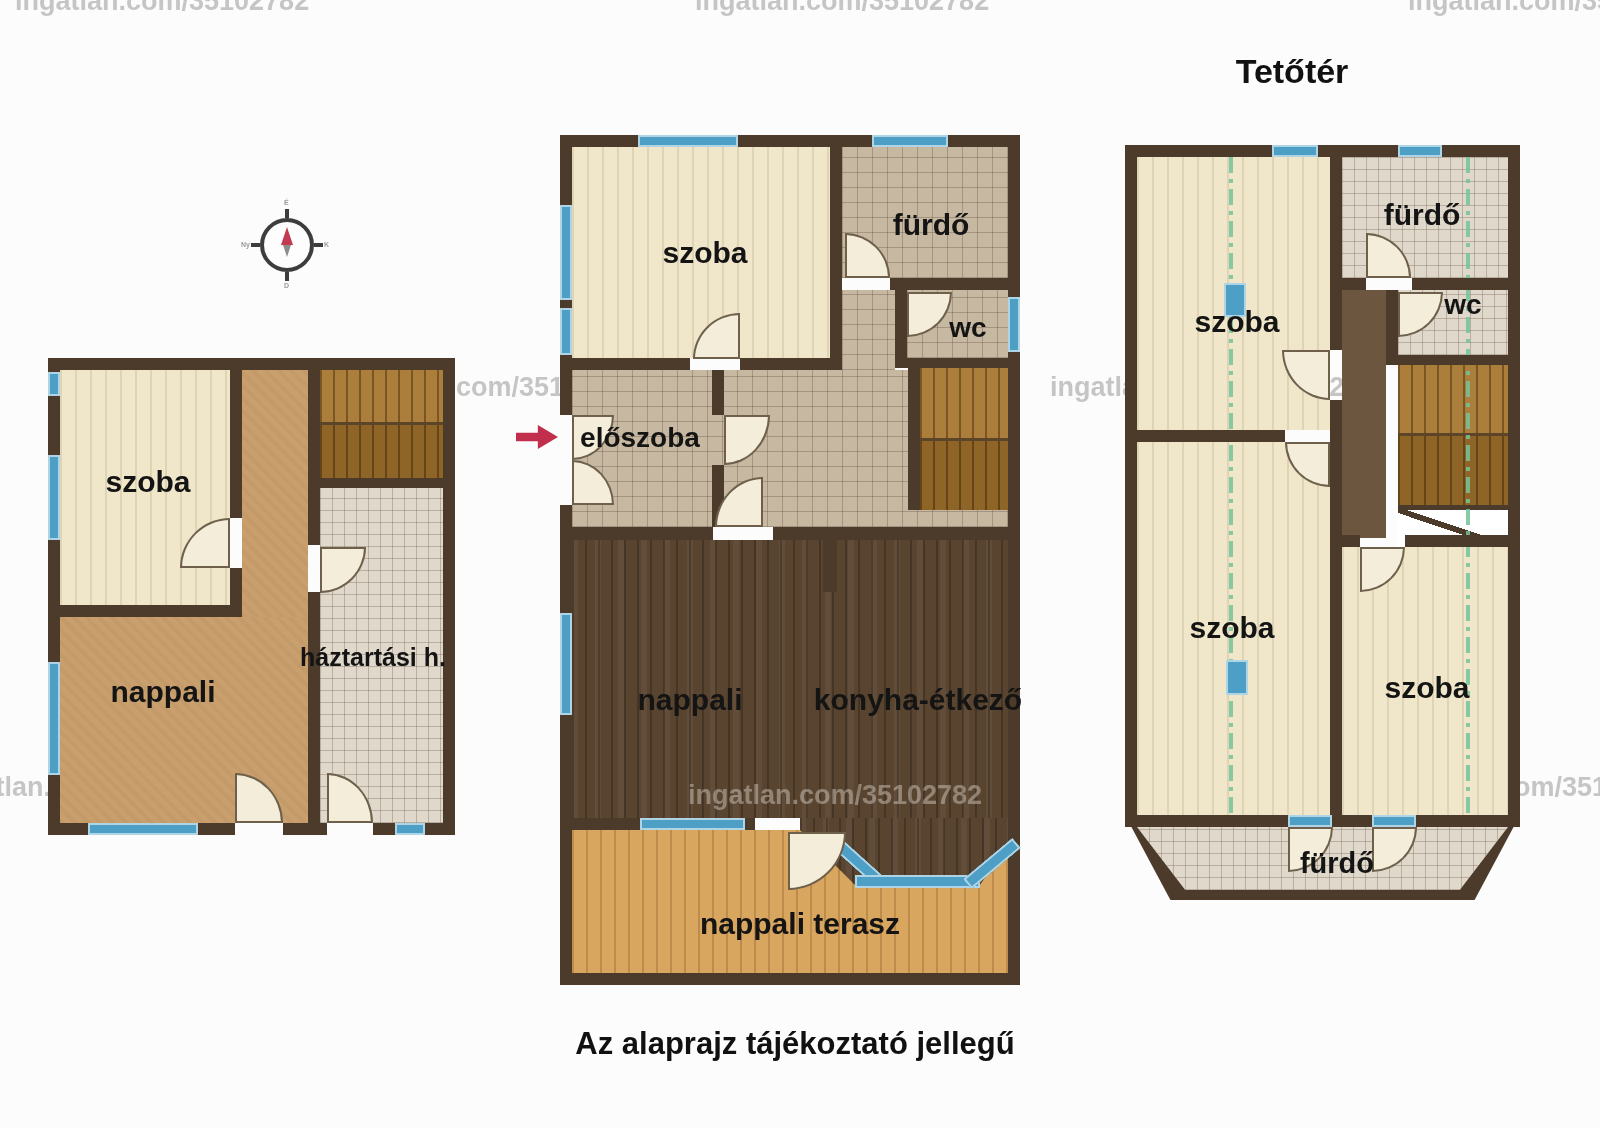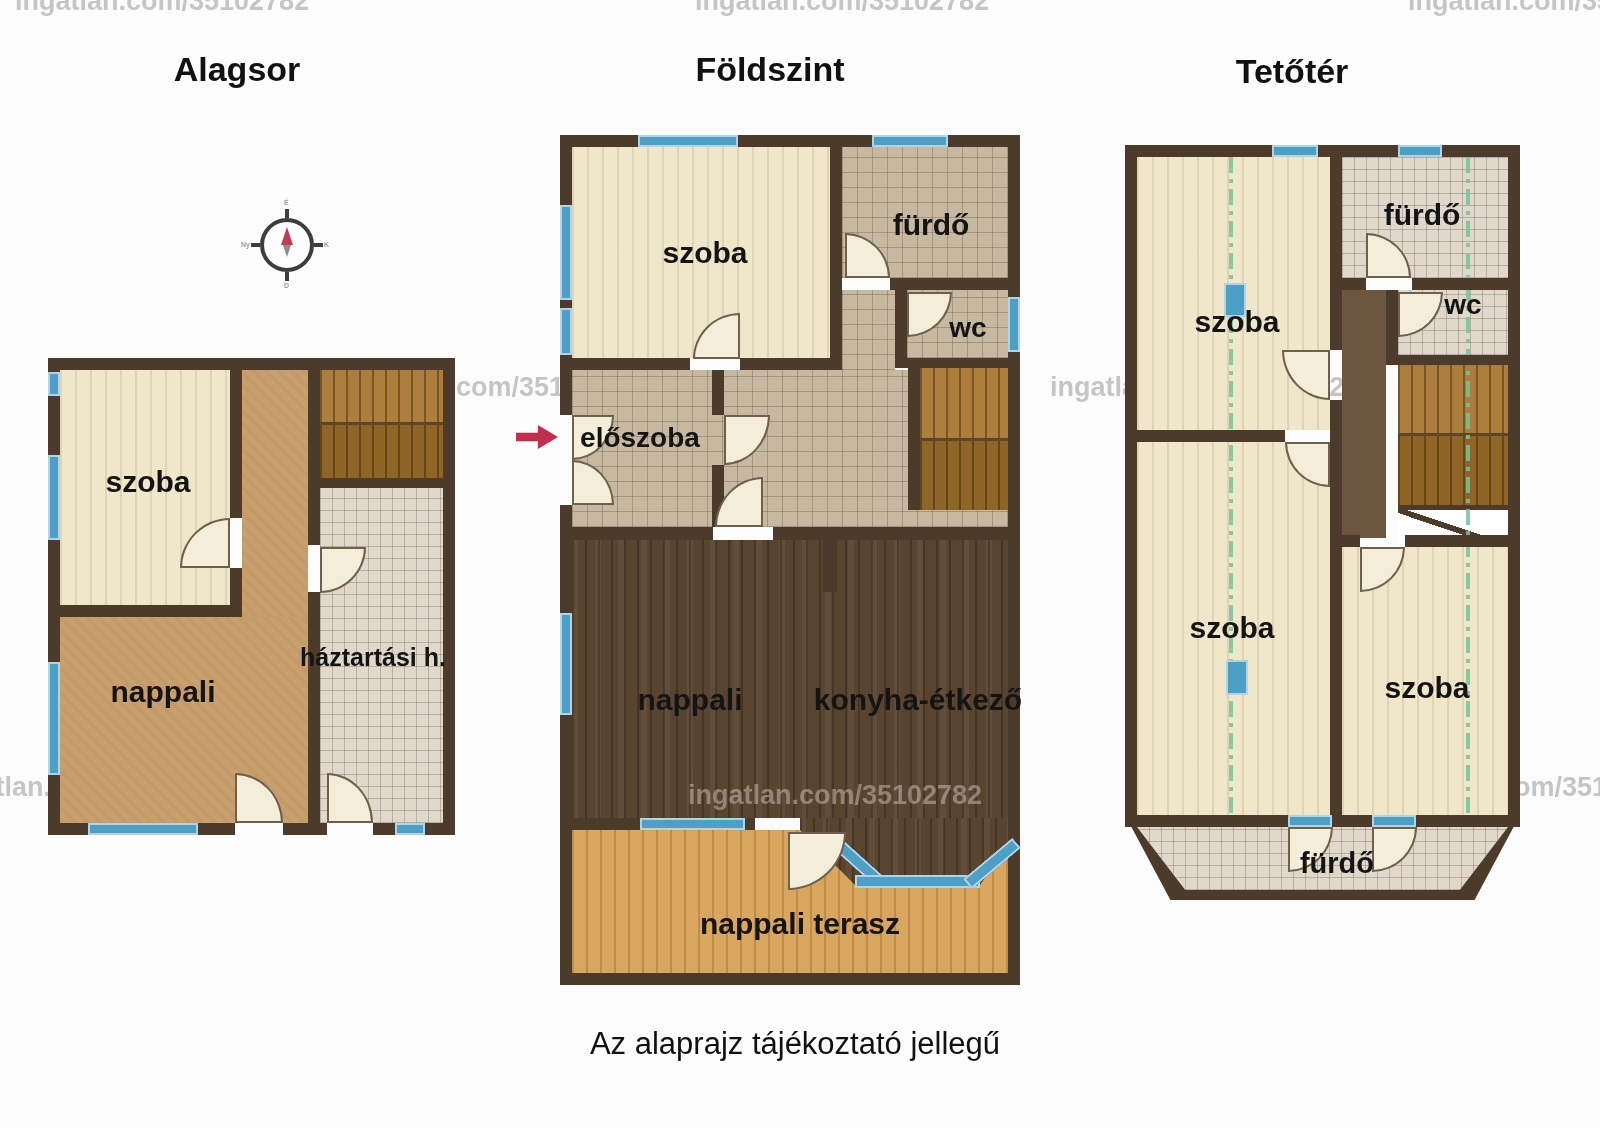--- a/index.html
+++ b/index.html
@@ -37,21 +37,21 @@
     background-image:repeating-linear-gradient(180deg,#74c398 0 16px,transparent 16px 22px,#74c398 22px 26px,transparent 26px 32px);}
   .lbl{position:absolute;transform:translate(-50%,-50%);font-weight:bold;color:#141414;white-space:nowrap;}
   .f30{font-size:30px;} .f28{font-size:28px;} .f25{font-size:25px;} .f29{font-size:29px;}
   .title{position:absolute;width:280px;text-align:center;font-size:34px;font-weight:bold;color:#111;}
   .wm{position:absolute;font-weight:bold;font-size:27px;color:rgba(130,130,130,.45);white-space:nowrap;}
   .wm-light{color:rgba(235,230,220,.4);}
   .understairs{position:absolute;background:
      linear-gradient(to top right, transparent 46%, #4c3b2b 46% 54%, transparent 54%), #ffffff;
      border-top:5px solid #4c3b2b;box-sizing:border-box;}
   .disclaimer{position:absolute;left:400px;top:1026px;width:790px;text-align:center;
-     font-size:31px;font-weight:normal;color:#111;}
+     font-size:31px;font-weight:bold;color:#111;}
   
   .compass{position:absolute;left:260px;top:218px;width:54px;height:54px;}
   .compass .ring{position:absolute;left:0;top:0;width:46px;height:46px;border:4px solid #3d3d3d;
      border-radius:50%;background:#fdfdfd;}
   .compass .tick{position:absolute;background:#3d3d3d;}
   .compass .needle-n{position:absolute;left:21px;top:9px;width:0;height:0;
      border-left:6px solid transparent;border-right:6px solid transparent;border-bottom:18px solid #c23a52;}
   .compass .needle-s{position:absolute;left:23px;top:27px;width:0;height:0;
      border-left:4px solid transparent;border-right:4px solid transparent;border-top:12px solid #8d8d8d;}
   .compass .dir{position:absolute;font-size:7px;color:#9a9a9a;font-weight:bold;}
@@ -65,22 +65,20 @@
 
   <div class="wm" style="left:15px;top:-14px;">ingatlan.com/35102782</div>
   <div class="wm" style="left:695px;top:-14px;">ingatlan.com/35102782</div>
   <div class="wm" style="left:1408px;top:-14px;">ingatlan.com/35102782</div>
 
   <div class="wm" style="left:345px;top:372px;">ingatlan.com/35102782</div>
   <div class="wm" style="left:1050px;top:372px;">ingatlan.com/35102782</div>
   <div class="wm" style="left:-60px;top:772px;">ingatlan.com/35102782</div>
   <div class="wm" style="left:1388px;top:772px;">ingatlan.com/35102782</div>
 
-  <div class="title" style="left:97px;top:50px;">Alagsor</div>
-  <div class="title" style="left:630px;top:50px;">Földszint</div>
   <div class="title" style="left:1152px;top:52px;">Tetőtér</div>
 
   <div class="compass">
     <div class="ring"></div>
     <div class="tick" style="left:25px;top:-9px;width:4px;height:9px;"></div>
     <div class="tick" style="left:25px;top:54px;width:4px;height:9px;"></div>
     <div class="tick" style="left:-9px;top:25px;width:9px;height:4px;"></div>
     <div class="tick" style="left:54px;top:25px;width:9px;height:4px;"></div>
     <div class="needle-n"></div>
     <div class="needle-s"></div>

